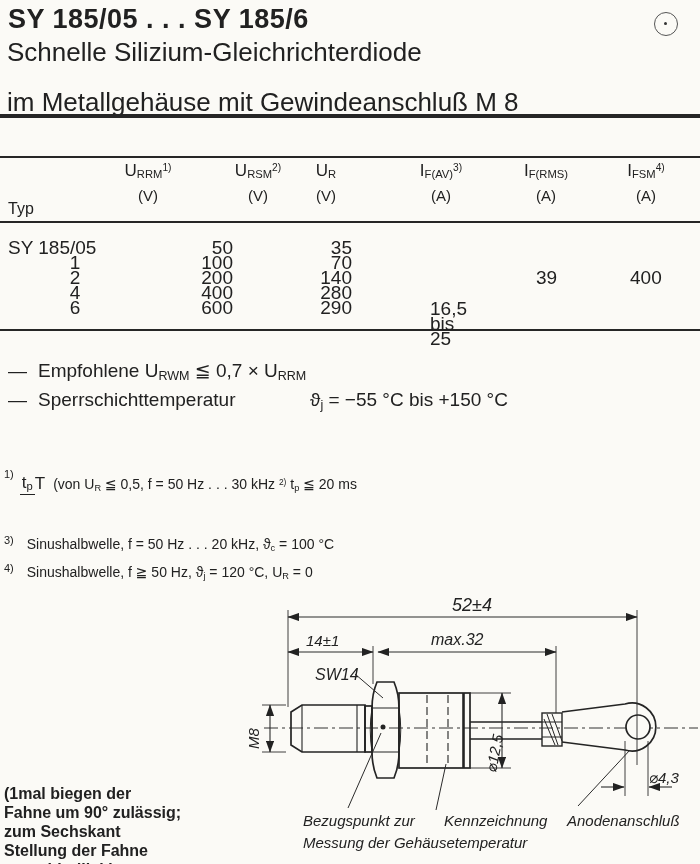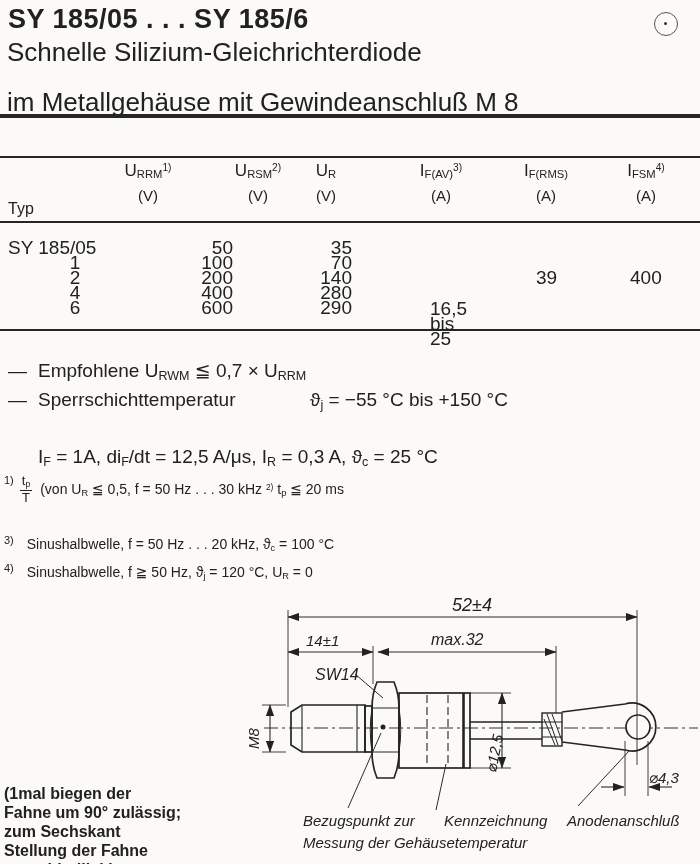--- a/index.html
+++ b/index.html
@@ -40,21 +40,21 @@
   
   .note{left:8px;font-size:19px;white-space:nowrap;}
   .dash{display:inline-block;margin-right:11px;}
   .n2val{position:absolute;left:302px;top:0;}
   .noteind{left:38px;}
   
   .fn{left:4px;font-size:14px;white-space:nowrap;}
   .fnmark{display:inline-block;font-size:11px;transform:translateY(-5px);margin-right:13px;}
   .fn1{display:flex;align-items:center;}
   .fn1 .fnmark{margin-right:6px;transform:translateY(-10px);}
-  .frac{display:inline-flex;flex-direction:column;align-items:center;line-height:1.1;font-size:13px;margin:0 8px 0 0;}
+  .frac{display:inline-flex;flex-direction:row;align-items:center;line-height:1.1;font-size:17px;margin:0 8px 0 0;}
   .ftop{border-bottom:1.5px solid #222;padding:0 2px 1px;}
   
   svg.draw{position:absolute;left:0;top:0;width:700px;height:864px;}
   svg.draw text{font-family:"Liberation Sans","DejaVu Sans",sans-serif;font-style:italic;fill:#222;stroke:none;}
   .dlabel{font-style:italic;font-size:15px;white-space:nowrap;}
   .sidenote{left:4px;top:784px;font-size:16px;font-weight:700;line-height:19px;white-space:nowrap;}
 </style>
 </head>
 <body>
 
@@ -132,23 +132,20 @@
     <span class="cv4"></span>
     <span class="cv5"></span>
   </div>
 
   <div class="abs note" style="top:359px">
     <span class="dash">—</span><span><span>Empfohlene U</span><span class="sub">RWM</span><span> ≦ 0,7 × U</span><span class="sub">RRM</span></span>
   </div>
   <div class="abs note" style="top:389px">
     <span class="dash">—</span><span>Sperrschichttemperatur</span>
     <span class="n2val"><span>ϑ</span><span class="sub">j</span><span> = −55 °C bis +150 °C</span></span>
-  </div>
-  <div class="abs note noteind" style="top:446px">
-    <span><span>I</span><span class="sub">F</span><span> = 1A, di</span><span class="sub">F</span><span>/dt = 12,5 A/μs, I</span><span class="sub">R</span><span> = 0,3 A, ϑ</span><span class="sub">c</span><span> = 25 °C</span></span>
   </div>
 
   <div class="abs fn fn1" style="top:474px">
     <span class="fnmark">1)</span>
     <span class="frac">
       <span class="ftop"><span>t</span><span class="sub">p</span></span>
       <span class="fbot">T</span>
     </span>
     <span><span>(von U</span><span class="sub">R</span><span> ≦ 0,5, f = 50 Hz . . . 30 kHz </span><span class="sup">2)</span><span> t</span><span class="sub">p</span><span> ≦ 20 ms</span></span>
   </div>

